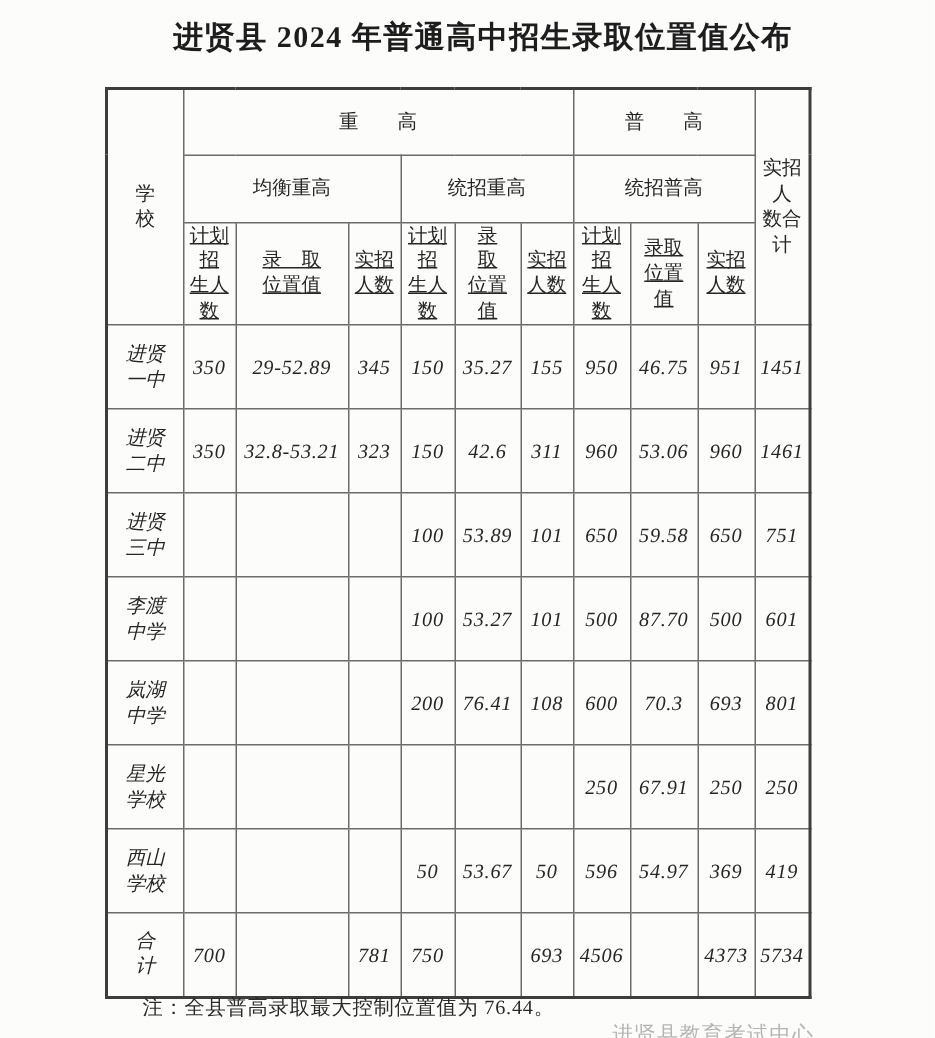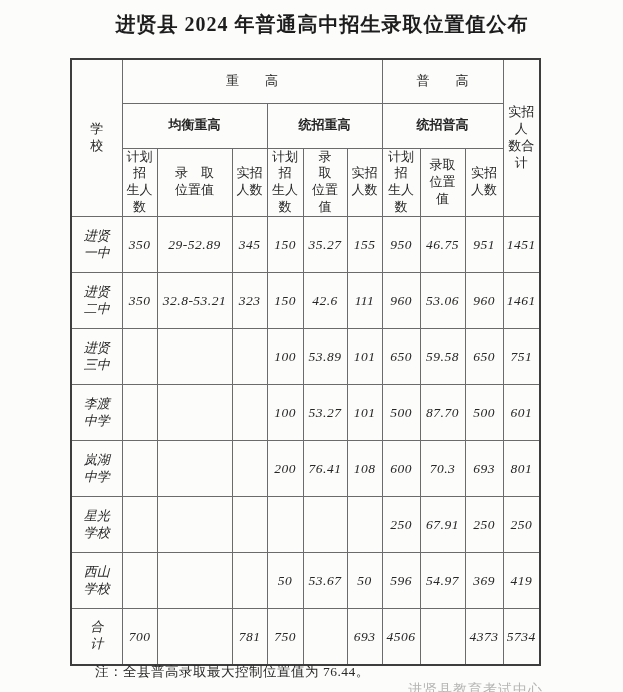--- a/index.html
+++ b/index.html
@@ -24,22 +24,22 @@
   }
   table.grid td{
     border:1px solid #6b6b6b;
     text-align:center;vertical-align:middle;
     font-size:13px;padding:0 1px;
     line-height:1.3;
   }
   table.grid td.num{font-size:13.5px;letter-spacing:0.5px;}
   .pre{white-space:pre-line;}
   tr.h1{height:44px;}
-  tr.h2{height:45px;font-weight:bold;}
-  tr.h3{height:64px;}
+  tr.h2{height:45px;}
+  tr.h3{height:64px;text-decoration:underline;}
   tr.dr{height:56px;font-style:italic;}
   .note{
     position:absolute;left:95px;top:663px;
     font-size:13.5px;color:#2a2a2a;letter-spacing:0.5px;
   }
   .stamp{
     position:absolute;left:408px;top:681px;
     font-size:14px;color:#b5b5b3;letter-spacing:1px;
   }
 </style>
@@ -124,21 +124,21 @@
     <td class="num">1451</td>
   </tr>
   <tr class="dr">
     <td class="pre">进贤
 二中</td>
     <td class="num">350</td>
     <td class="num">32.8-53.21</td>
     <td class="num">323</td>
     <td class="num">150</td>
     <td class="num">42.6</td>
-    <td class="num">111</td>
+    <td class="num">311</td>
     <td class="num">960</td>
     <td class="num">53.06</td>
     <td class="num">960</td>
     <td class="num">1461</td>
   </tr>
   <tr class="dr">
     <td class="pre">进贤
 三中</td>
     <td class="num"></td>
     <td class="num"></td>

